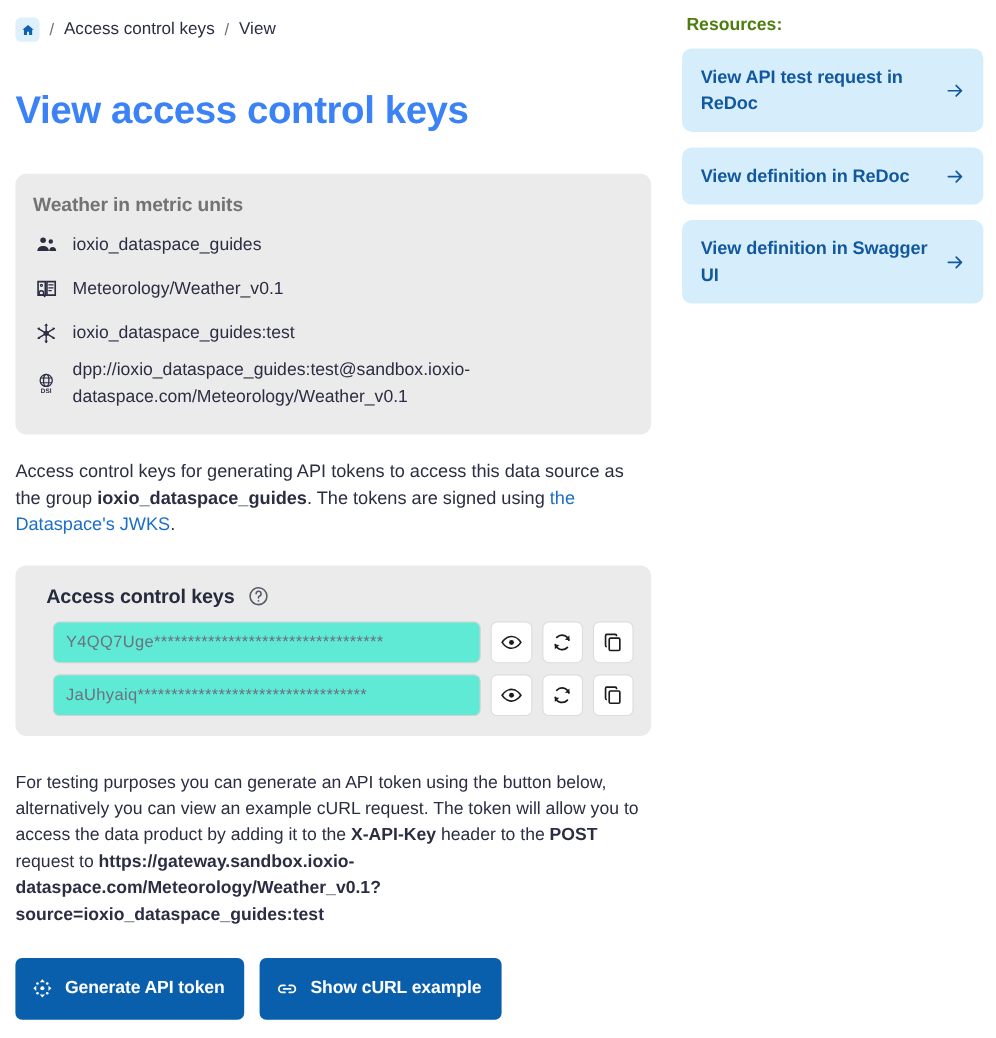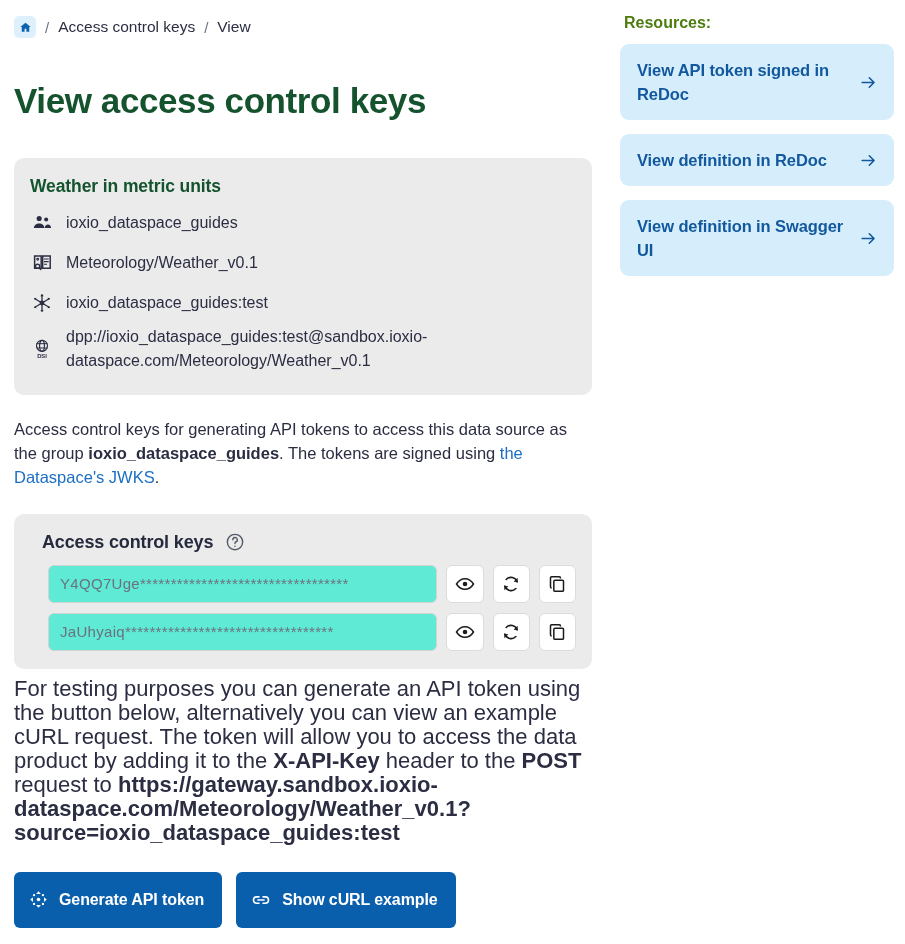--- a/index.html
+++ b/index.html
@@ -39,35 +39,35 @@
   }
   .home-chip svg { display:block; }
   .crumb-sep { color: #6b7280; font-size: 15px; }
   .crumb-link { color: #2b2d42; text-decoration: none; }
   h1.page-title {
     font-size: 35px;
     font-weight: 700;
     letter-spacing: -0.4px;
     margin: 40px 0 0 0;
     line-height: 1.1;
-    color: #14532d;
+    color: #3b82f6;
   }
   
   .info-card {
     margin-top: 37px;
     width: 578px;
     background: #ebebeb;
     border-radius: 10px;
     padding: 18px 20px 20px 16px;
   }
   .info-card h2 {
     font-size: 17.5px;
     font-weight: 700;
     margin: 0 0 6px 0;
-    color: #14532d;
+    color: #737373;
     letter-spacing: -0.1px;
   }
   .info-row {
     display: flex;
     align-items: center;
     gap: 12px;
     min-height: 40px;
     font-size: 16px;
     color: #2b2d42;
     padding: 2px 0;
@@ -137,22 +137,22 @@
     border: 1px solid #dcdcdc;
     border-radius: 6px;
     background: #ffffff;
     display: flex; align-items: center; justify-content: center;
     cursor: pointer;
     padding: 0;
   }
   
   .para2 {
     width: 580px;
-    margin-top: 8px;
-    font-size: 22px;
+    margin-top: 31px;
+    font-size: 16px;
     line-height: 24px;
     color: #2b2d42;
   }
   .para2 b { font-weight: 700; }
   
   .actions {
     display: flex;
     gap: 14px;
     margin-top: 27px;
   }
@@ -374,21 +374,21 @@
         <span>Show cURL example</span>
       </button>
     </div>
   </div>
 
   <div class="right-col">
     <div class="res-label">Resources:</div>
 
 
     <div class="res-card">
-      <span class="res-text">View API token signed in ReDoc</span>
+      <span class="res-text">View API test request in ReDoc</span>
       <span class="res-arrow">
         <svg width="19" height="19" viewBox="0 0 24 24" fill="none" stroke="#12589e" stroke-width="2" aria-hidden="true">
           <path d="M4 12h15M13 6l6 6-6 6" stroke-linecap="round" stroke-linejoin="round"></path>
         </svg>
       </span>
     </div>
 
     <div class="res-card">
       <span class="res-text">View definition in ReDoc</span>
       <span class="res-arrow">

